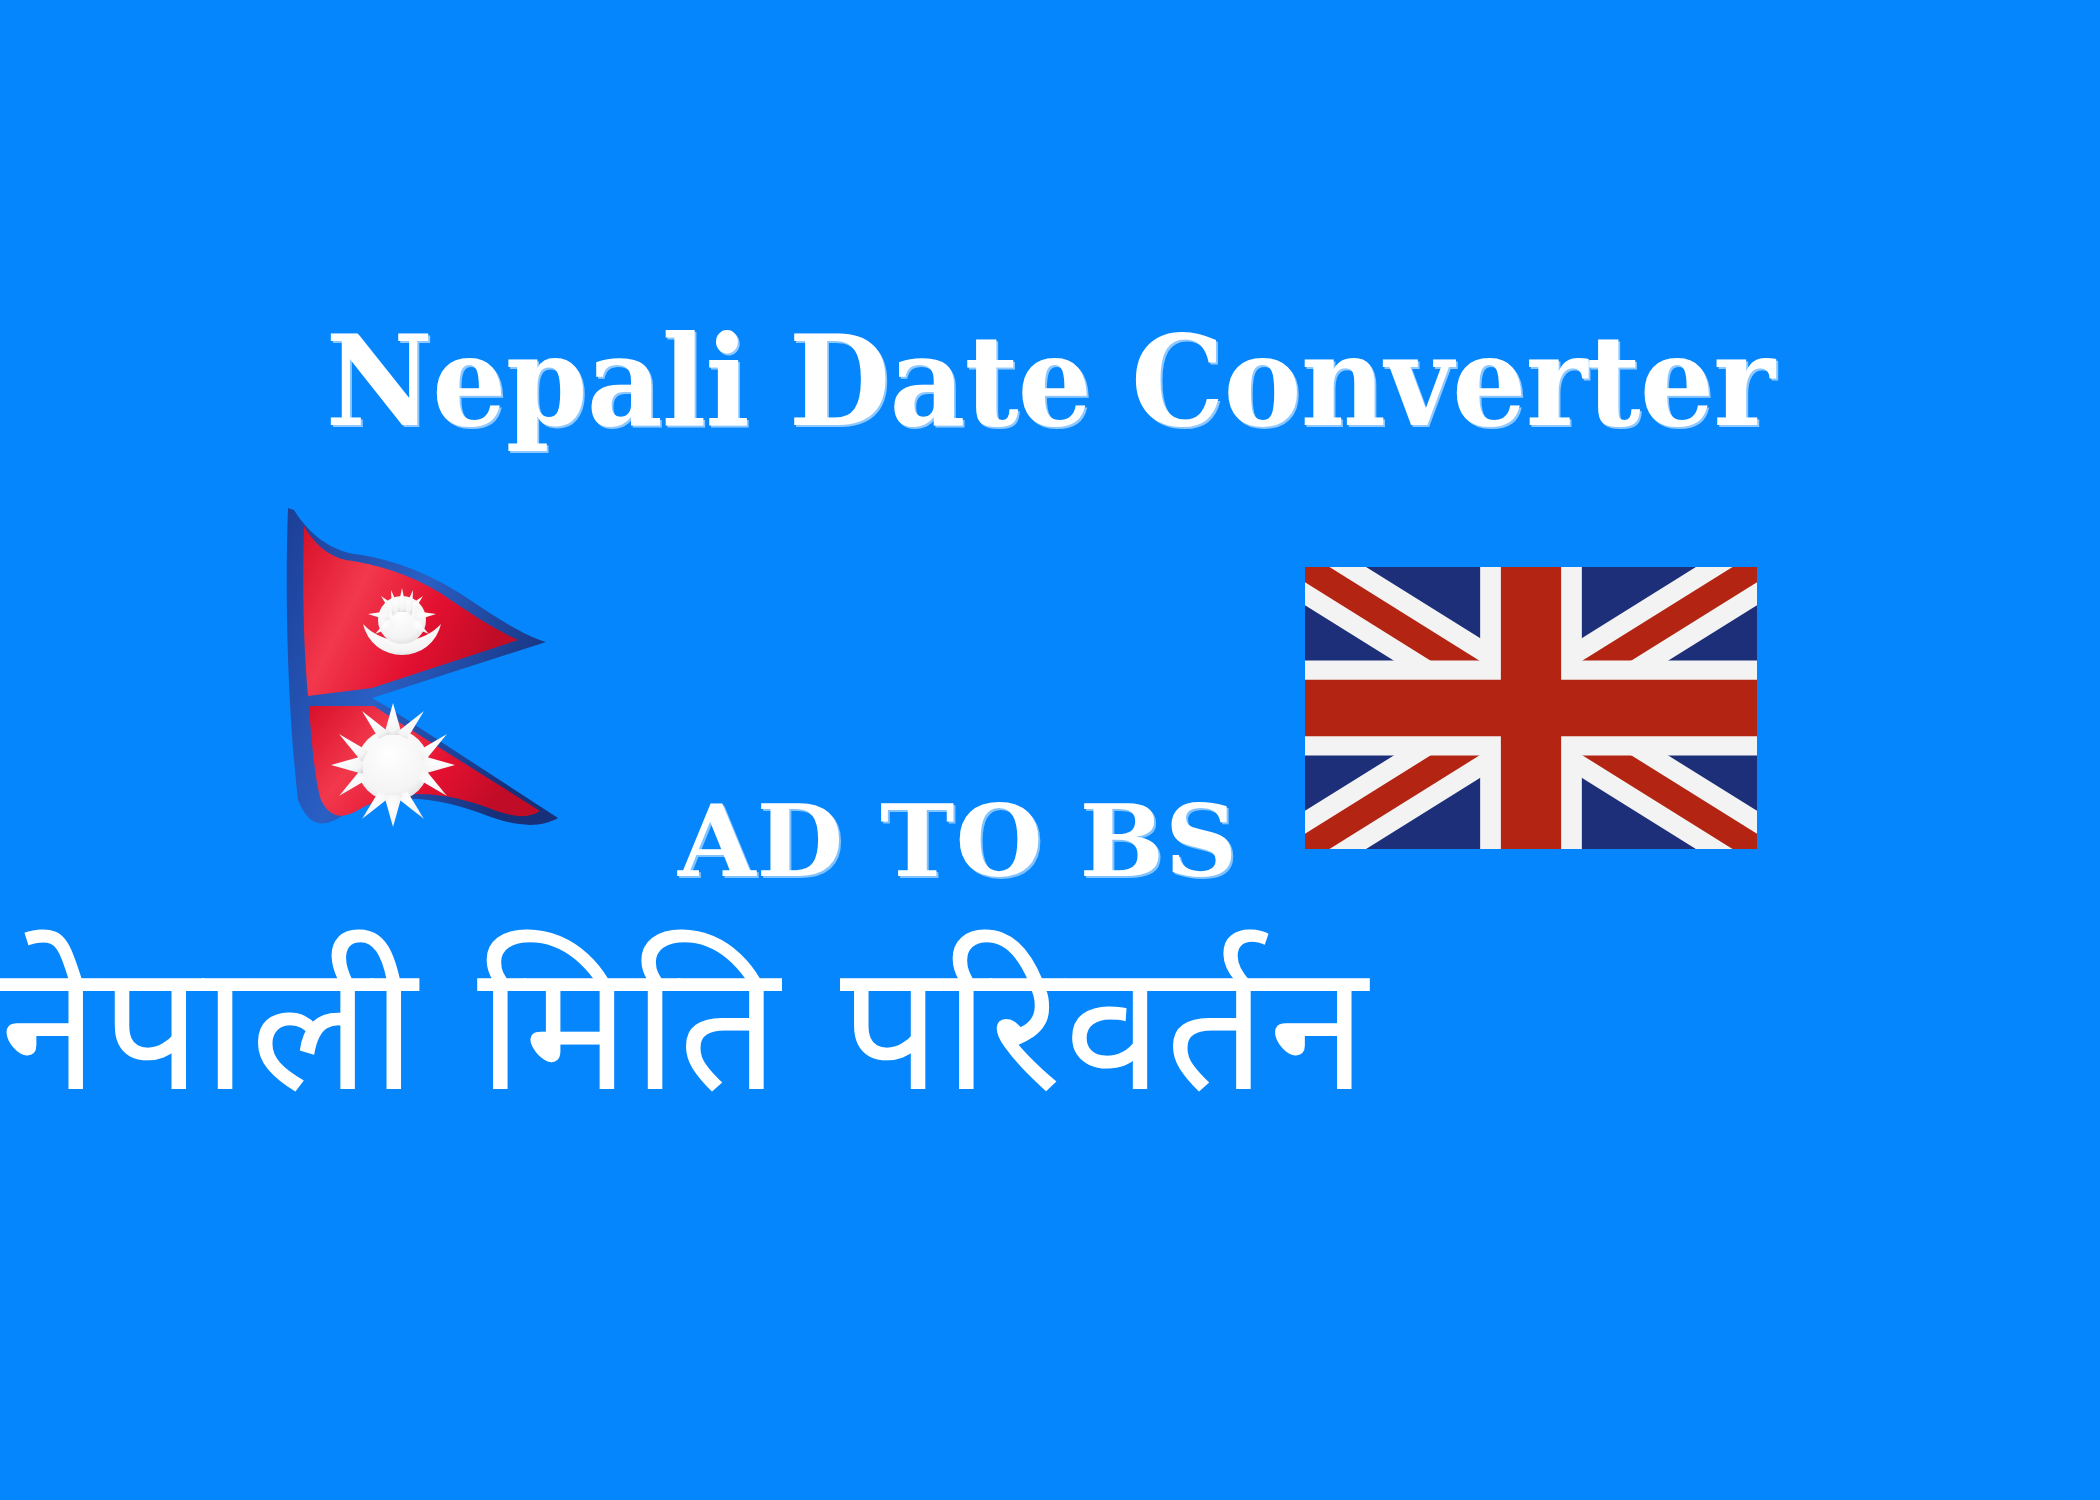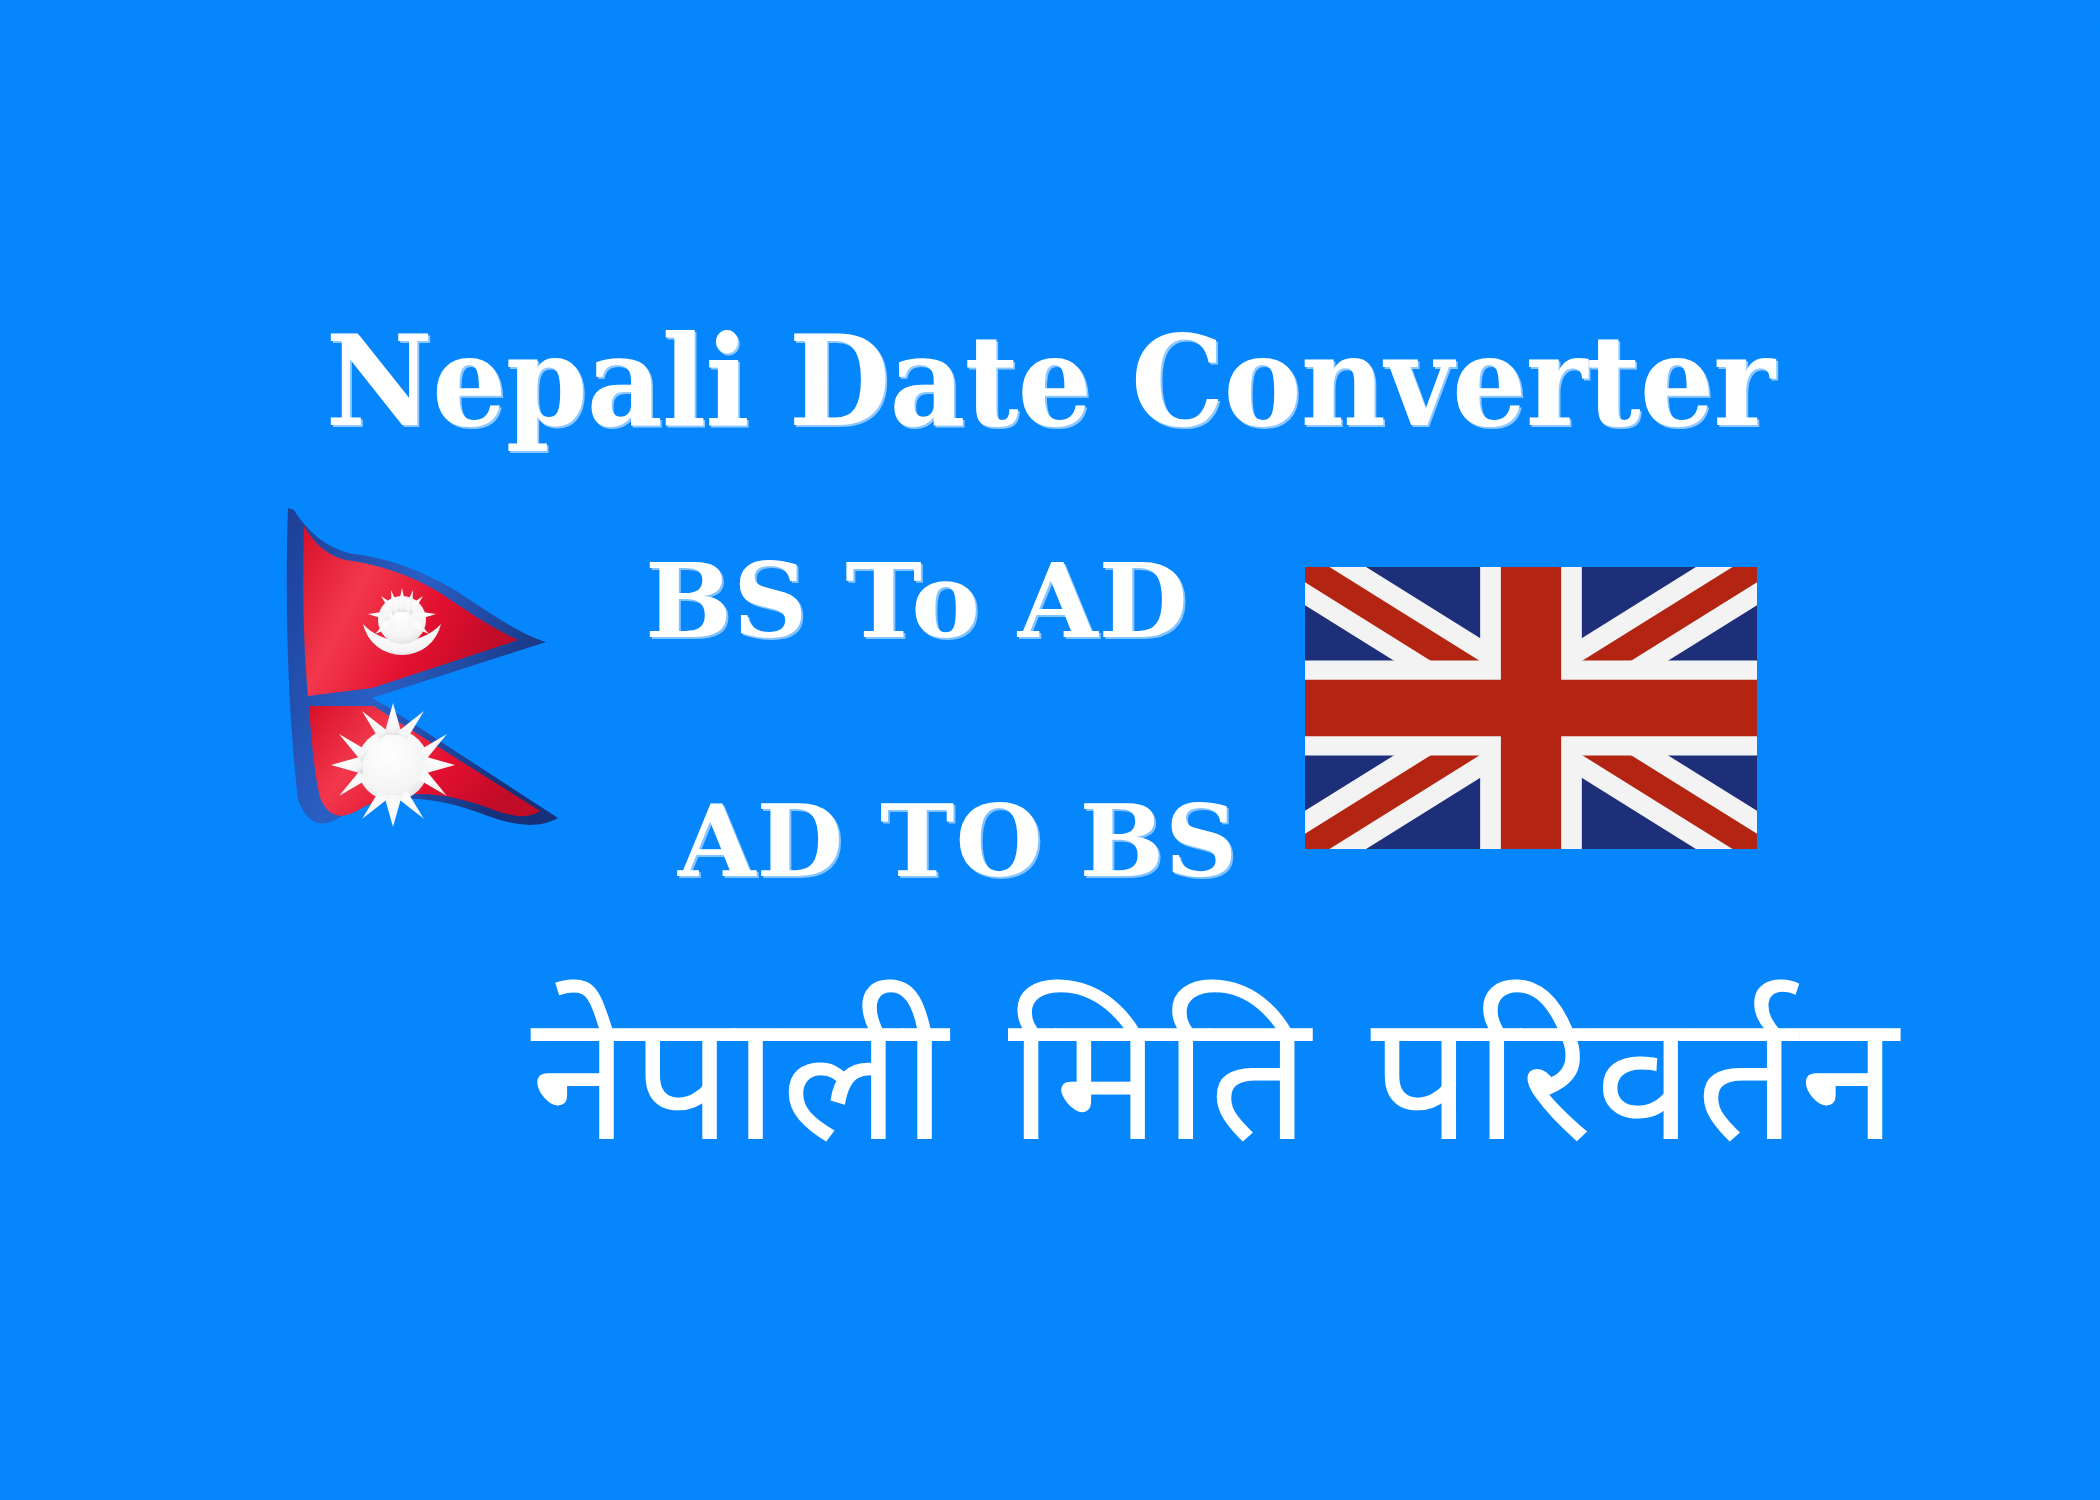--- a/index.html
+++ b/index.html
@@ -90,23 +90,23 @@
     top: 293px;
     font-size: 100px;
     line-height: 106px;
     letter-spacing: 1px;
   }
 
   
   .nepali-line {
     position: absolute;
     left: 0;
-    top: 978px;
+    top: 928px;
     width: 1900px;
-    text-align: right;
+    text-align: left;
     color: #ffffff;
     font-family: "DejaVu Sans", sans-serif;
     font-weight: normal;
     font-size: 178px;
     line-height: 200px;
     white-space: nowrap;
     letter-spacing: 2px;
   }
 </style>
 </head>
@@ -199,21 +199,20 @@
             <polygon points="-31,54 -14,26 -3,32"></polygon>
             <polygon points="-54,31 -25,14 -31,3"></polygon>
             <polygon points="-62,0 -30,9 -30,-9"></polygon>
             <polygon points="-54,-31 -25,-14 -31,-3"></polygon>
             <polygon points="-31,-54 -14,-26 -3,-32"></polygon>
           </g>
         </g>
       </svg>
     </div>
 
-    <div class="convert-label label-bs-ad">BS To AD</div>
 
     <div class="convert-label label-ad-bs">AD TO BS</div>
 
     <div class="uk-flag">
       <svg viewBox="0 0 60 40" preserveAspectRatio="none" xmlns="http://www.w3.org/2000/svg" aria-label="union-jack-flag">
         <clipPath id="ukClip">
             <rect x="0" y="0" width="60" height="40"></rect>
           </clipPath>
         <g clip-path="url(#ukClip)">
           <rect x="0" y="0" width="60" height="40" fill="#1c2f78"></rect>

